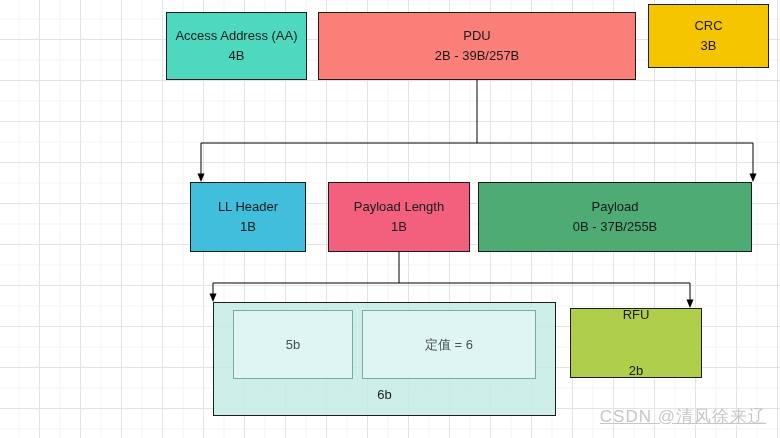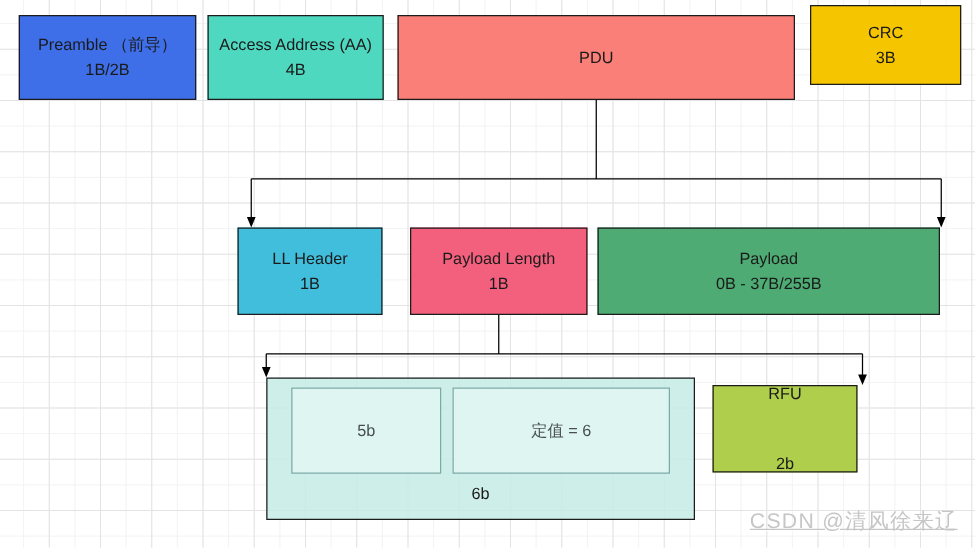--- a/index.html
+++ b/index.html
@@ -56,21 +56,21 @@
     align-items:center;justify-content:center;
     text-align:center;
     font-size:13px;line-height:20px;color:#47504f;
   }
   .b-datalen {left:19px; top:7px;width:120px;height:69px;}
   .b-devaddr {left:148px;top:7px;width:174px;height:69px;}
   .container-label{
     position:absolute;left:0;right:0;bottom:10px;
     text-align:center;font-size:13px;color:#1a1a1a;
   }
-  .b-rfu      {left:570px;top:308px;width:116px;height:70px;gap:36px;}
+  .b-rfu      {left:570px;top:308px;width:132px;height:70px;gap:36px;}
   .watermark{
     position:absolute;right:14px;top:405px;
     font-size:17px;letter-spacing:1px;color:#c6c6c6;
     text-shadow:1px 1px 0 #ffffff;
     white-space:nowrap;
     text-decoration:underline;
   }
 </style>
 </head>
 <body>
@@ -81,30 +81,27 @@
 
     <path d="M477,80 L477,143 M201,143 L753,143 M201,143 L201,176 M753,143 L753,176" stroke="#000000" stroke-width="1" fill="none"></path>
     <path d="M201,182 l-3.5,-8.5 h7 z" fill="#000000"></path>
     <path d="M753,182 l-3.5,-8.5 h7 z" fill="#000000"></path>
 
     <path d="M399,252 L399,283 M213,283 L690,283 M213,283 L213,296 M690,283 L690,302" stroke="#000000" stroke-width="1" fill="none"></path>
     <path d="M213,302 l-3.5,-8.5 h7 z" fill="#000000"></path>
     <path d="M690,308 l-3.5,-8.5 h7 z" fill="#000000"></path>
   </svg>
 
-  <div class="node b-preamble" style="background: rgb(62, 111, 232);">
-    <div>Preamble （前导）</div>
-    <div>1B/2B</div>
-  </div>
   <div class="node b-access" style="background: rgb(79, 216, 192);">
     <div>Access Address (AA)</div>
     <div>4B</div>
   </div>
   <div class="node b-pdu" style="background: rgb(250, 127, 121);">
     <div>PDU</div>
+    <div>2B - 39B/257B</div>
   </div>
   <div class="node b-crc" style="background: rgb(245, 197, 0);">
     <div>CRC</div>
     <div>3B</div>
   </div>
 
   <div class="node b-llheader" style="background: rgb(64, 190, 220);">
     <div>LL Header</div>
     <div>1B</div>
   </div>

